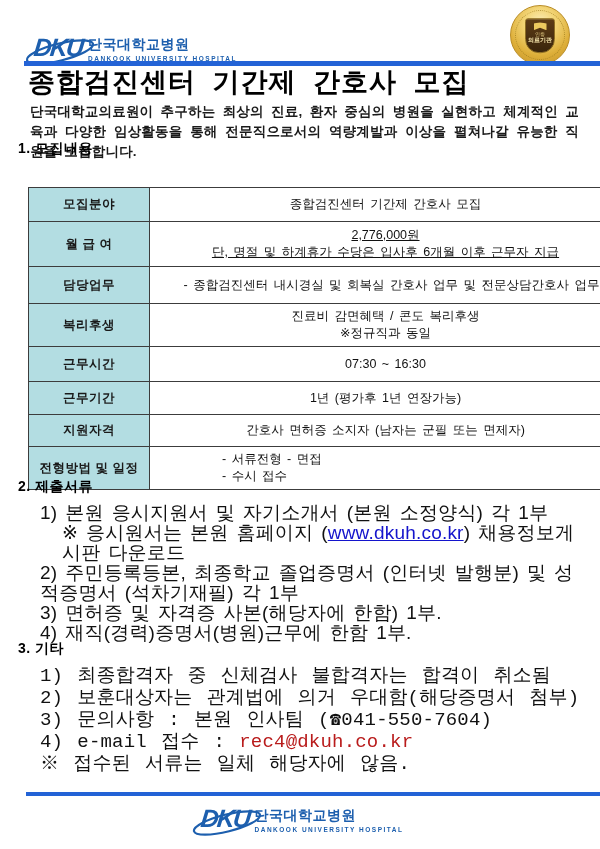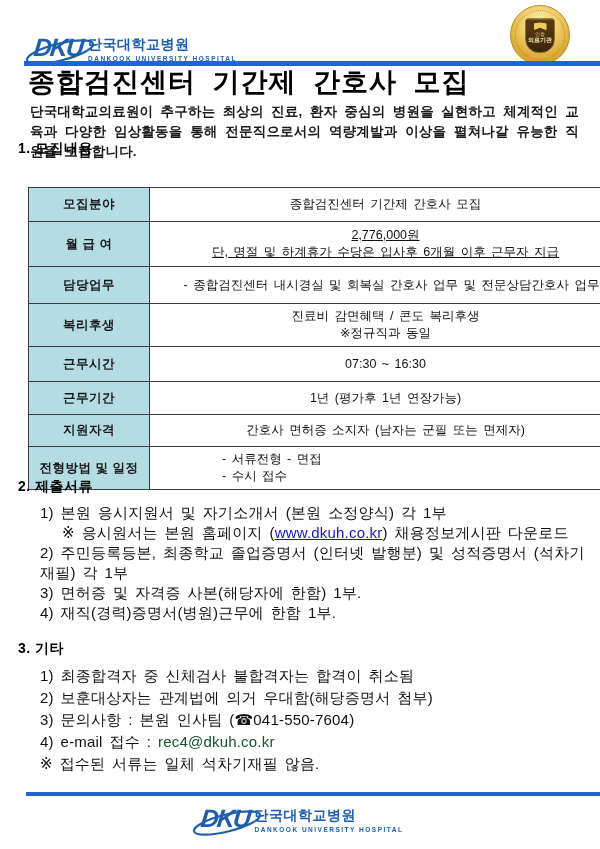--- a/index.html
+++ b/index.html
@@ -63,26 +63,26 @@
     text-align:justify; word-spacing:3px; letter-spacing:0.2px;
   }
 
   
   .h-sec { margin:0; font-size:14px; font-weight:bold; color:#000; letter-spacing:0.5px; }
   .s1 { position:absolute; left:18px; top:140px; }
   .sec { position:absolute; left:18px; }
   .sec2 { top:478px; width:570px; }
   .sec3 { top:640px; width:570px; }
   .sec .h-sec { margin-bottom:7px; }
-  .li { font-size:15px; color:#111; letter-spacing:0.2px; word-spacing:2.5px; padding-left:22px; }
+  .li { font-size:19px; color:#111; letter-spacing:0.2px; word-spacing:2.5px; padding-left:22px; }
   .sec2 .li { line-height:20px; }
-  .sec3 .li { line-height:22px; }
+  .sec3 .li { line-height:22px;font-family:Liberation Mono, monospace; }
   .li.sub { padding-left:44px; }
   .link { color:#1414cc; text-decoration:underline; cursor:pointer; }
-  .email { color:#14532d; text-decoration:none; cursor:pointer; }
+  .email { color:#b91c1c; text-decoration:none; cursor:pointer; }
 
   
   .recruit-table {
     position:absolute; left:28px; top:175px; width:594px;
     border-collapse:collapse; table-layout:fixed; font-size:12.5px; color:#111;margin-top:12px;
   }
   .recruit-table th, .recruit-table td { border:1px solid #3c3c3c; padding:2px 4px; }
   .recruit-table th {
     width:112px; background:#b3dde2; font-weight:bold; color:#1a1a1a;
     text-align:center; letter-spacing:0.5px; font-size:12.5px;
@@ -204,21 +204,21 @@
   </div>
 
   <div class="sec sec3">
     <h2 class="h-sec">3. 기타</h2>
     <div class="li">1) 최종합격자 중 신체검사 불합격자는 합격이 취소됨</div>
     <div class="li">2) 보훈대상자는 관계법에 의거 우대함(해당증명서 첨부)</div>
     <div class="li">3) 문의사항 : 본원 인사팀 (☎041-550-7604)</div>
     <div class="li">
       <span>4) e-mail 접수 : </span><a class="email">rec4@dkuh.co.kr</a>
     </div>
-    <div class="li">※ 접수된 서류는 일체 석차기재필 않음.</div>
+    <div class="li">※ 접수된 서류는 일체 해당자에 않음.</div>
   </div>
 
   <div class="rule rule-footer"></div>
   <div class="footer-logo logo-group">
     <div class="dku-mark">
       <svg class="swoosh" width="76" height="42" viewBox="0 0 76 42">
         <ellipse cx="38" cy="22" rx="34" ry="8.5" fill="none" stroke="#1d5fae" stroke-width="2.2" transform="rotate(-14 38 22)"></ellipse>
       </svg>
       <span class="dku-abbr">DKU</span>
     </div>

